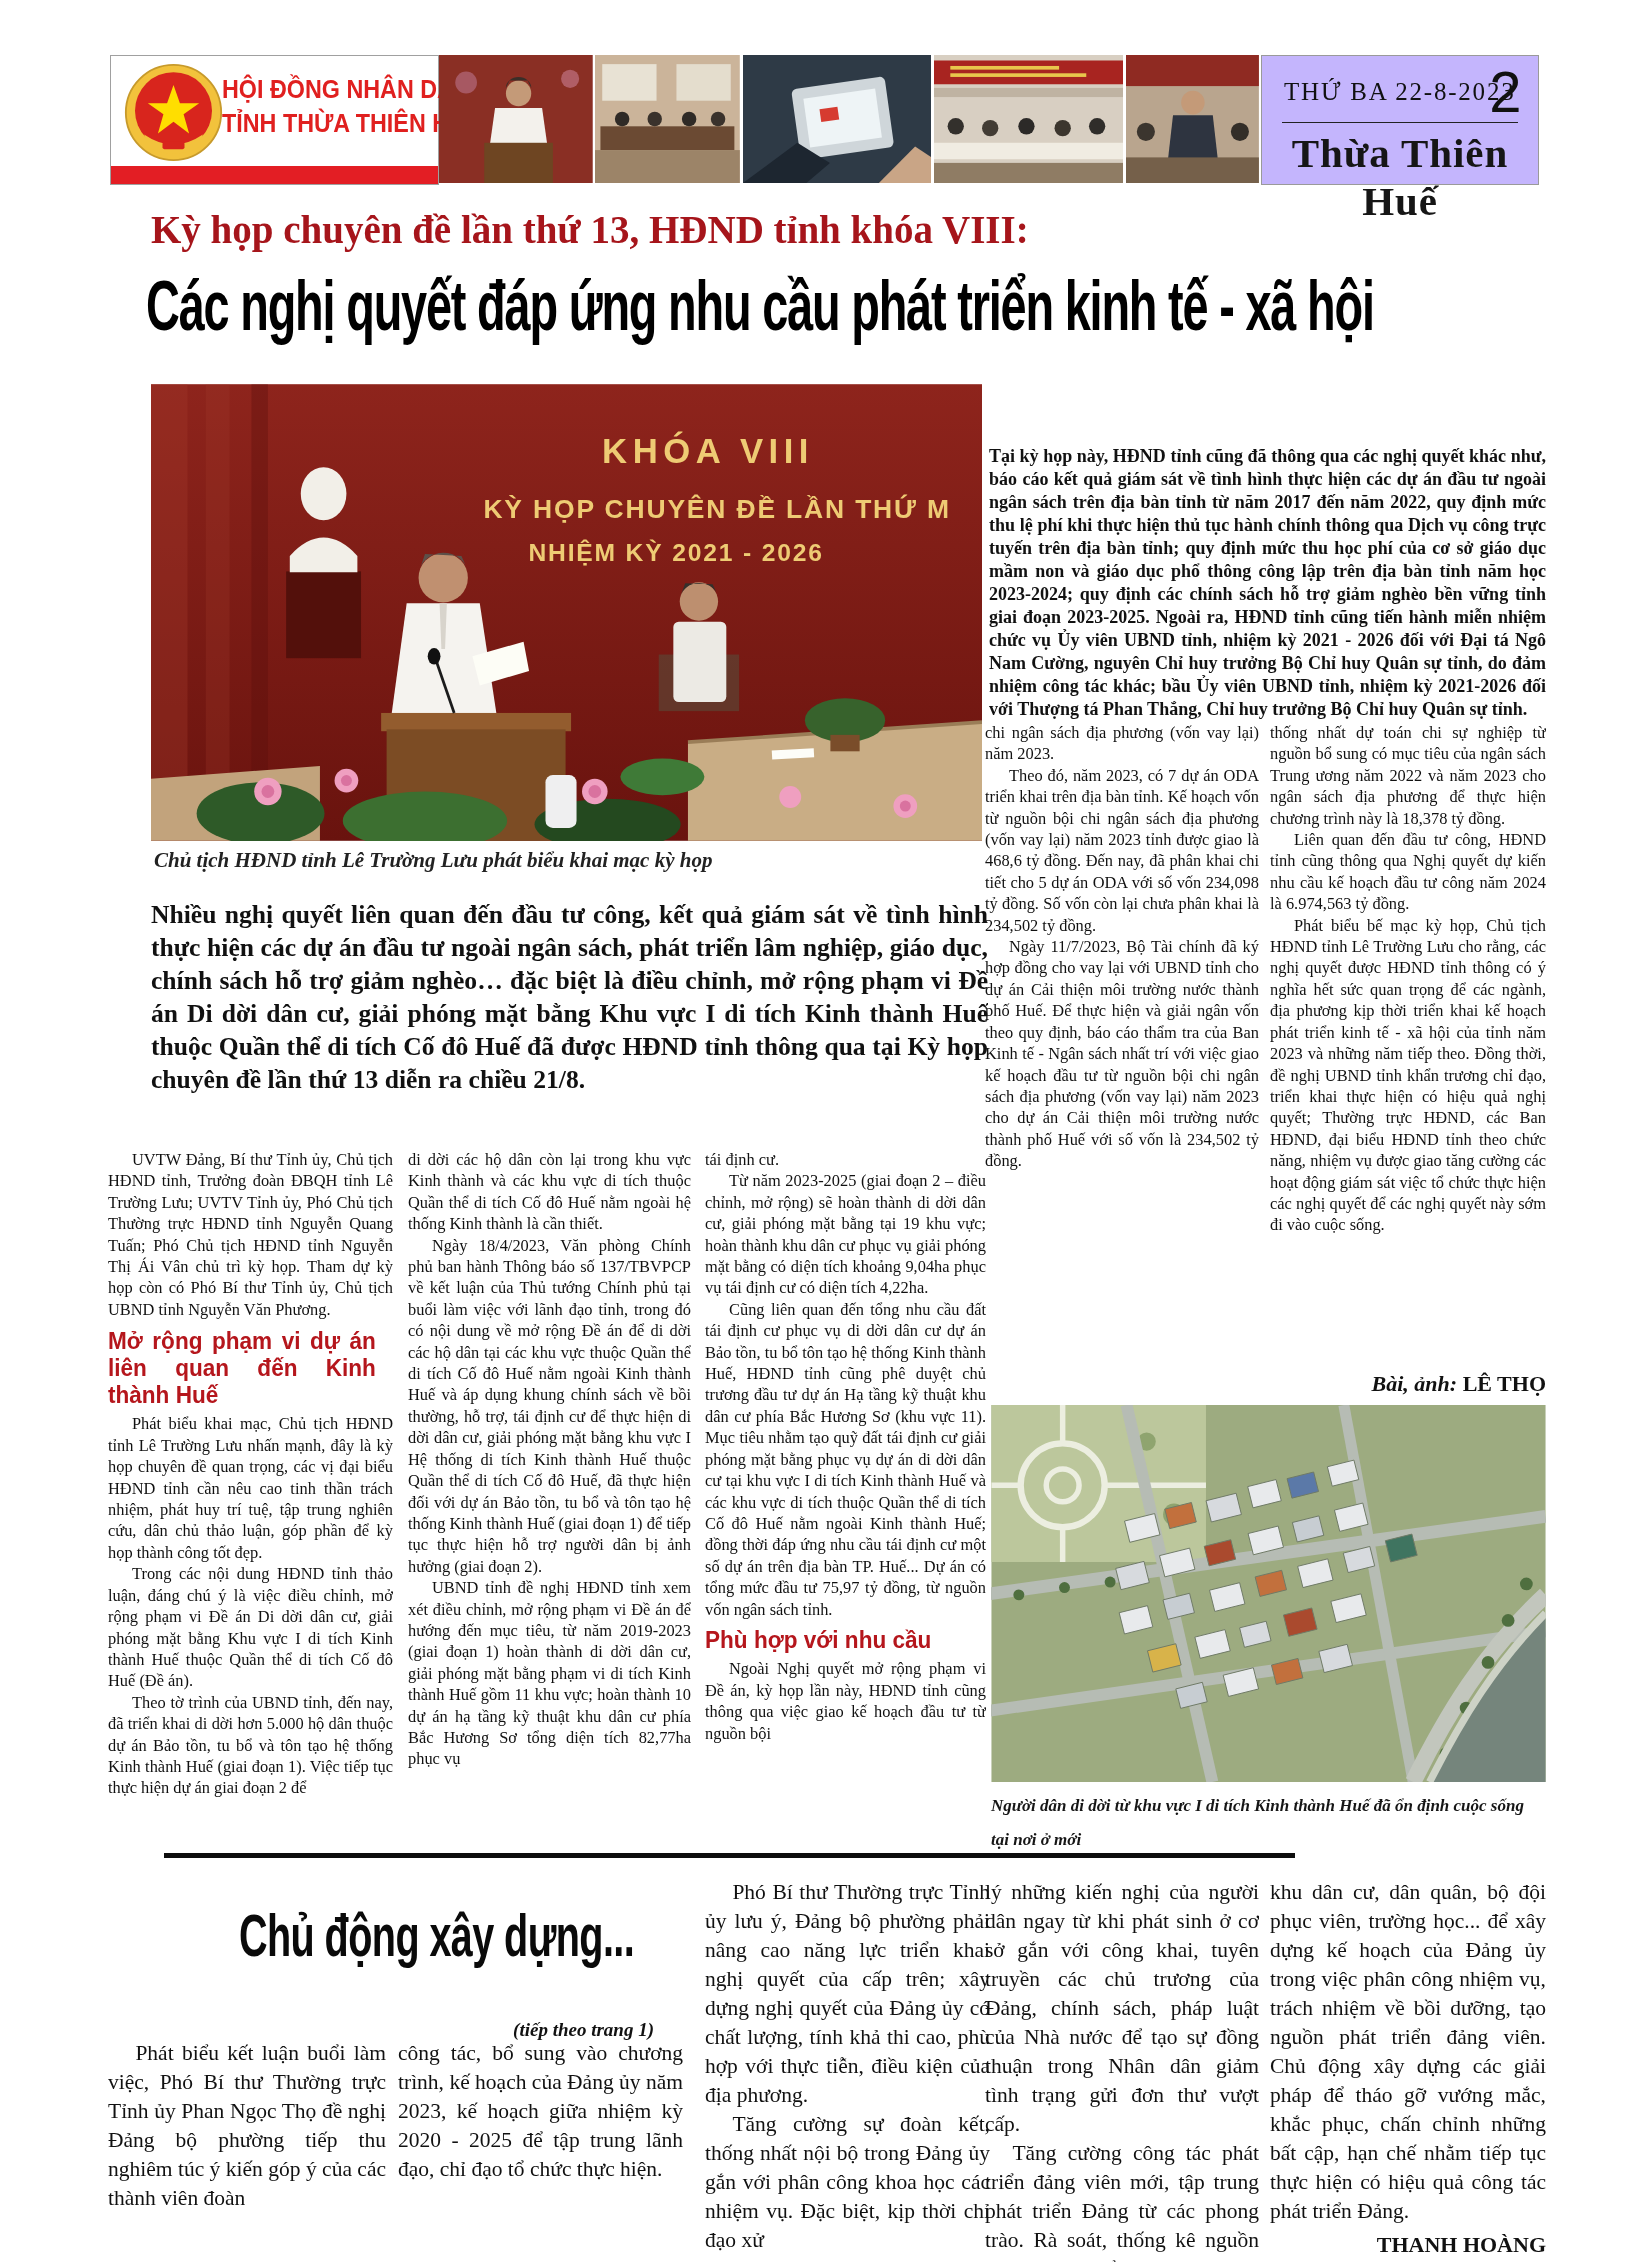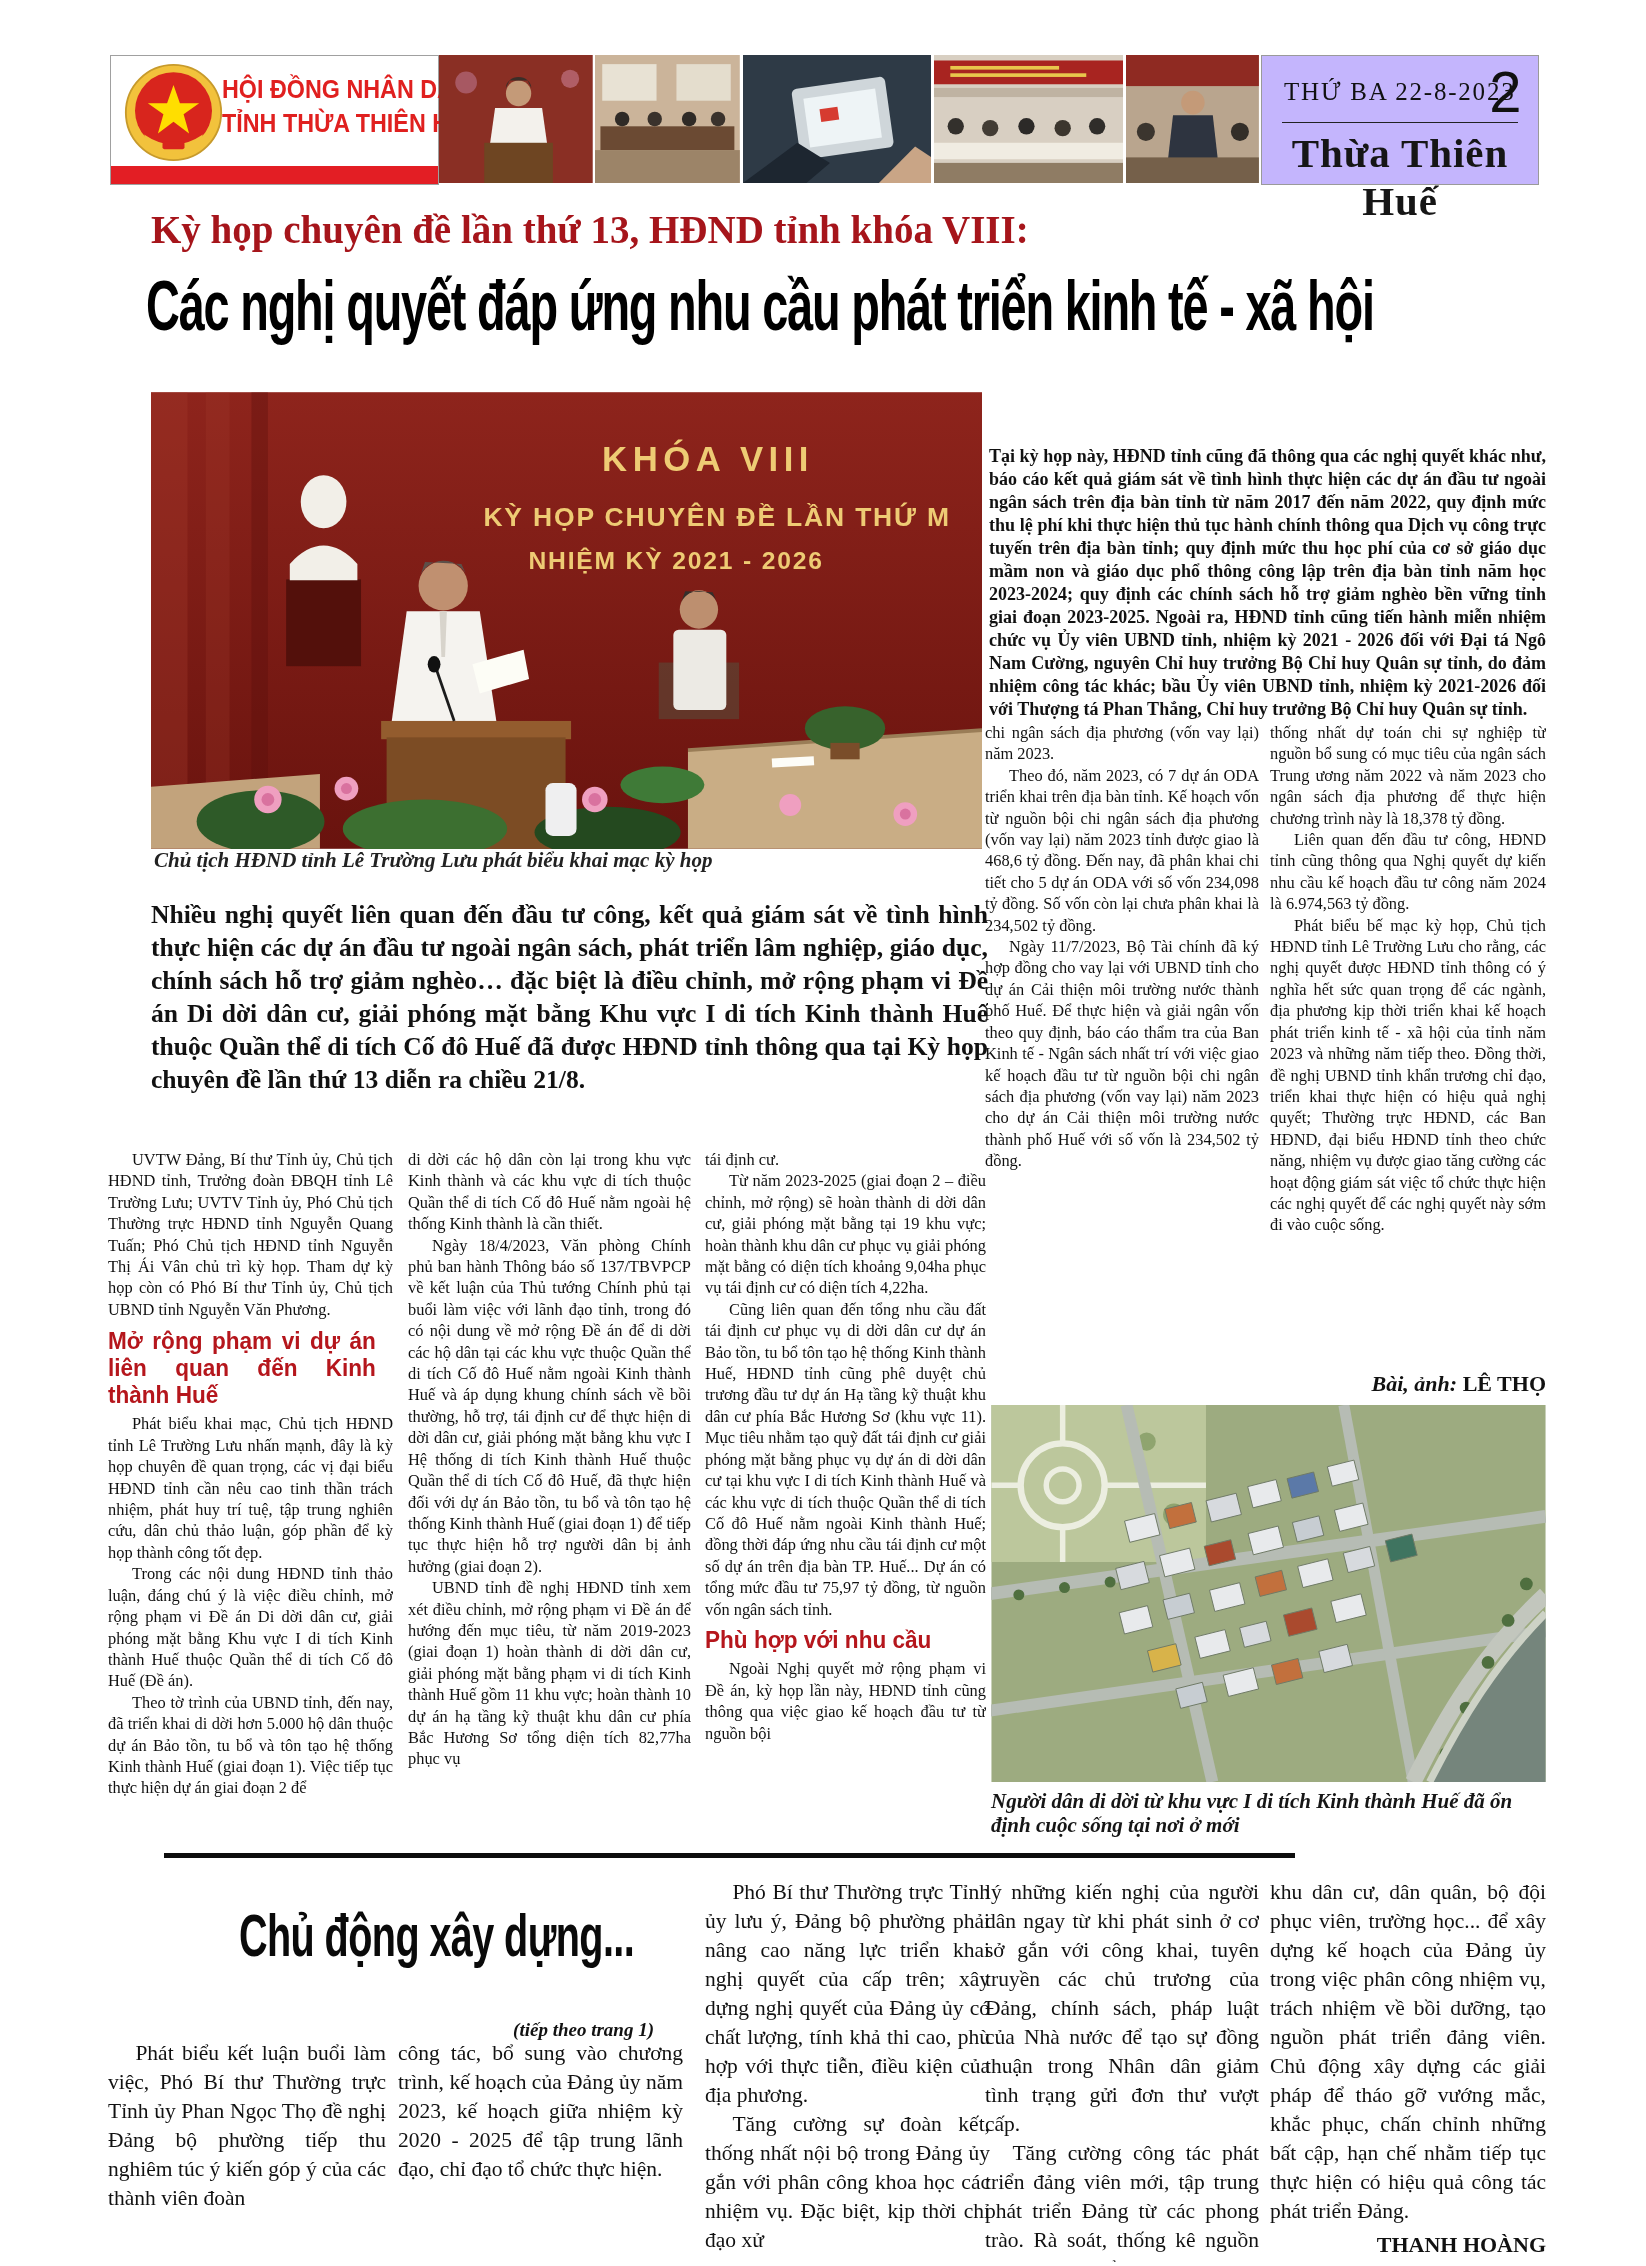--- a/index.html
+++ b/index.html
@@ -21,24 +21,24 @@
             font-size:58px;font-weight:500;color:#111;}
   .date-rule{position:absolute;left:20px;top:66px;width:236px;border-top:1.8px solid #222;}
   .paper-name{position:absolute;left:0;top:73px;width:100%;text-align:center;
               font-weight:bold;font-size:41px;color:#161616;letter-spacing:0.9px;}
   
   .kicker{left:151px;top:207px;width:1096px;font-weight:bold;font-size:39px;color:#a6151b;}
   .headline1{left:146px;top:265px;width:1407px;height:101px;white-space:nowrap;}
   .headline1 span{display:inline-block;font-family:"Liberation Sans",sans-serif;font-weight:800;
                   font-size:71px;letter-spacing:-1.8px;transform:scaleX(.66);transform-origin:left top;color:#000;}
   
-  .photo1{left:151px;top:384px;width:780px;height:457px;margin-top:8px;}
+  .photo1{left:151px;top:384px;width:780px;height:457px;}
   .caption1{left:154px;top:848px;width:822px;font-style:italic;font-weight:bold;font-size:21px;color:#222;}
   .photo2{left:991px;top:1405px;width:555px;height:377px;}
-  .caption2{left:991px;top:1789px;width:552px;font-style:italic;font-weight:bold;font-size:21px;line-height:24px;color:#161616;}
+  .caption2{left:991px;top:1789px;width:552px;font-style:italic;font-weight:bold;font-size:17px;line-height:34px;color:#161616;}
   
   .intro{left:989px;top:445px;width:557px;height:280px;overflow:hidden;
          font-weight:bold;font-size:18px;line-height:23px;text-align:justify;}
   .lede{left:151px;top:898px;width:837px;height:234px;overflow:hidden;
         font-weight:bold;font-size:25.6px;line-height:33px;text-align:justify;}
   .col{font-size:16.4px;line-height:21.4px;text-align:justify;overflow:hidden;}
   .col p{margin:0;text-indent:24px;}
   .col p.cont{text-indent:0;}
   .c1{left:108px;top:1149px;width:285px;height:718px;}
   .c2{left:408px;top:1149px;width:283px;height:718px;}

